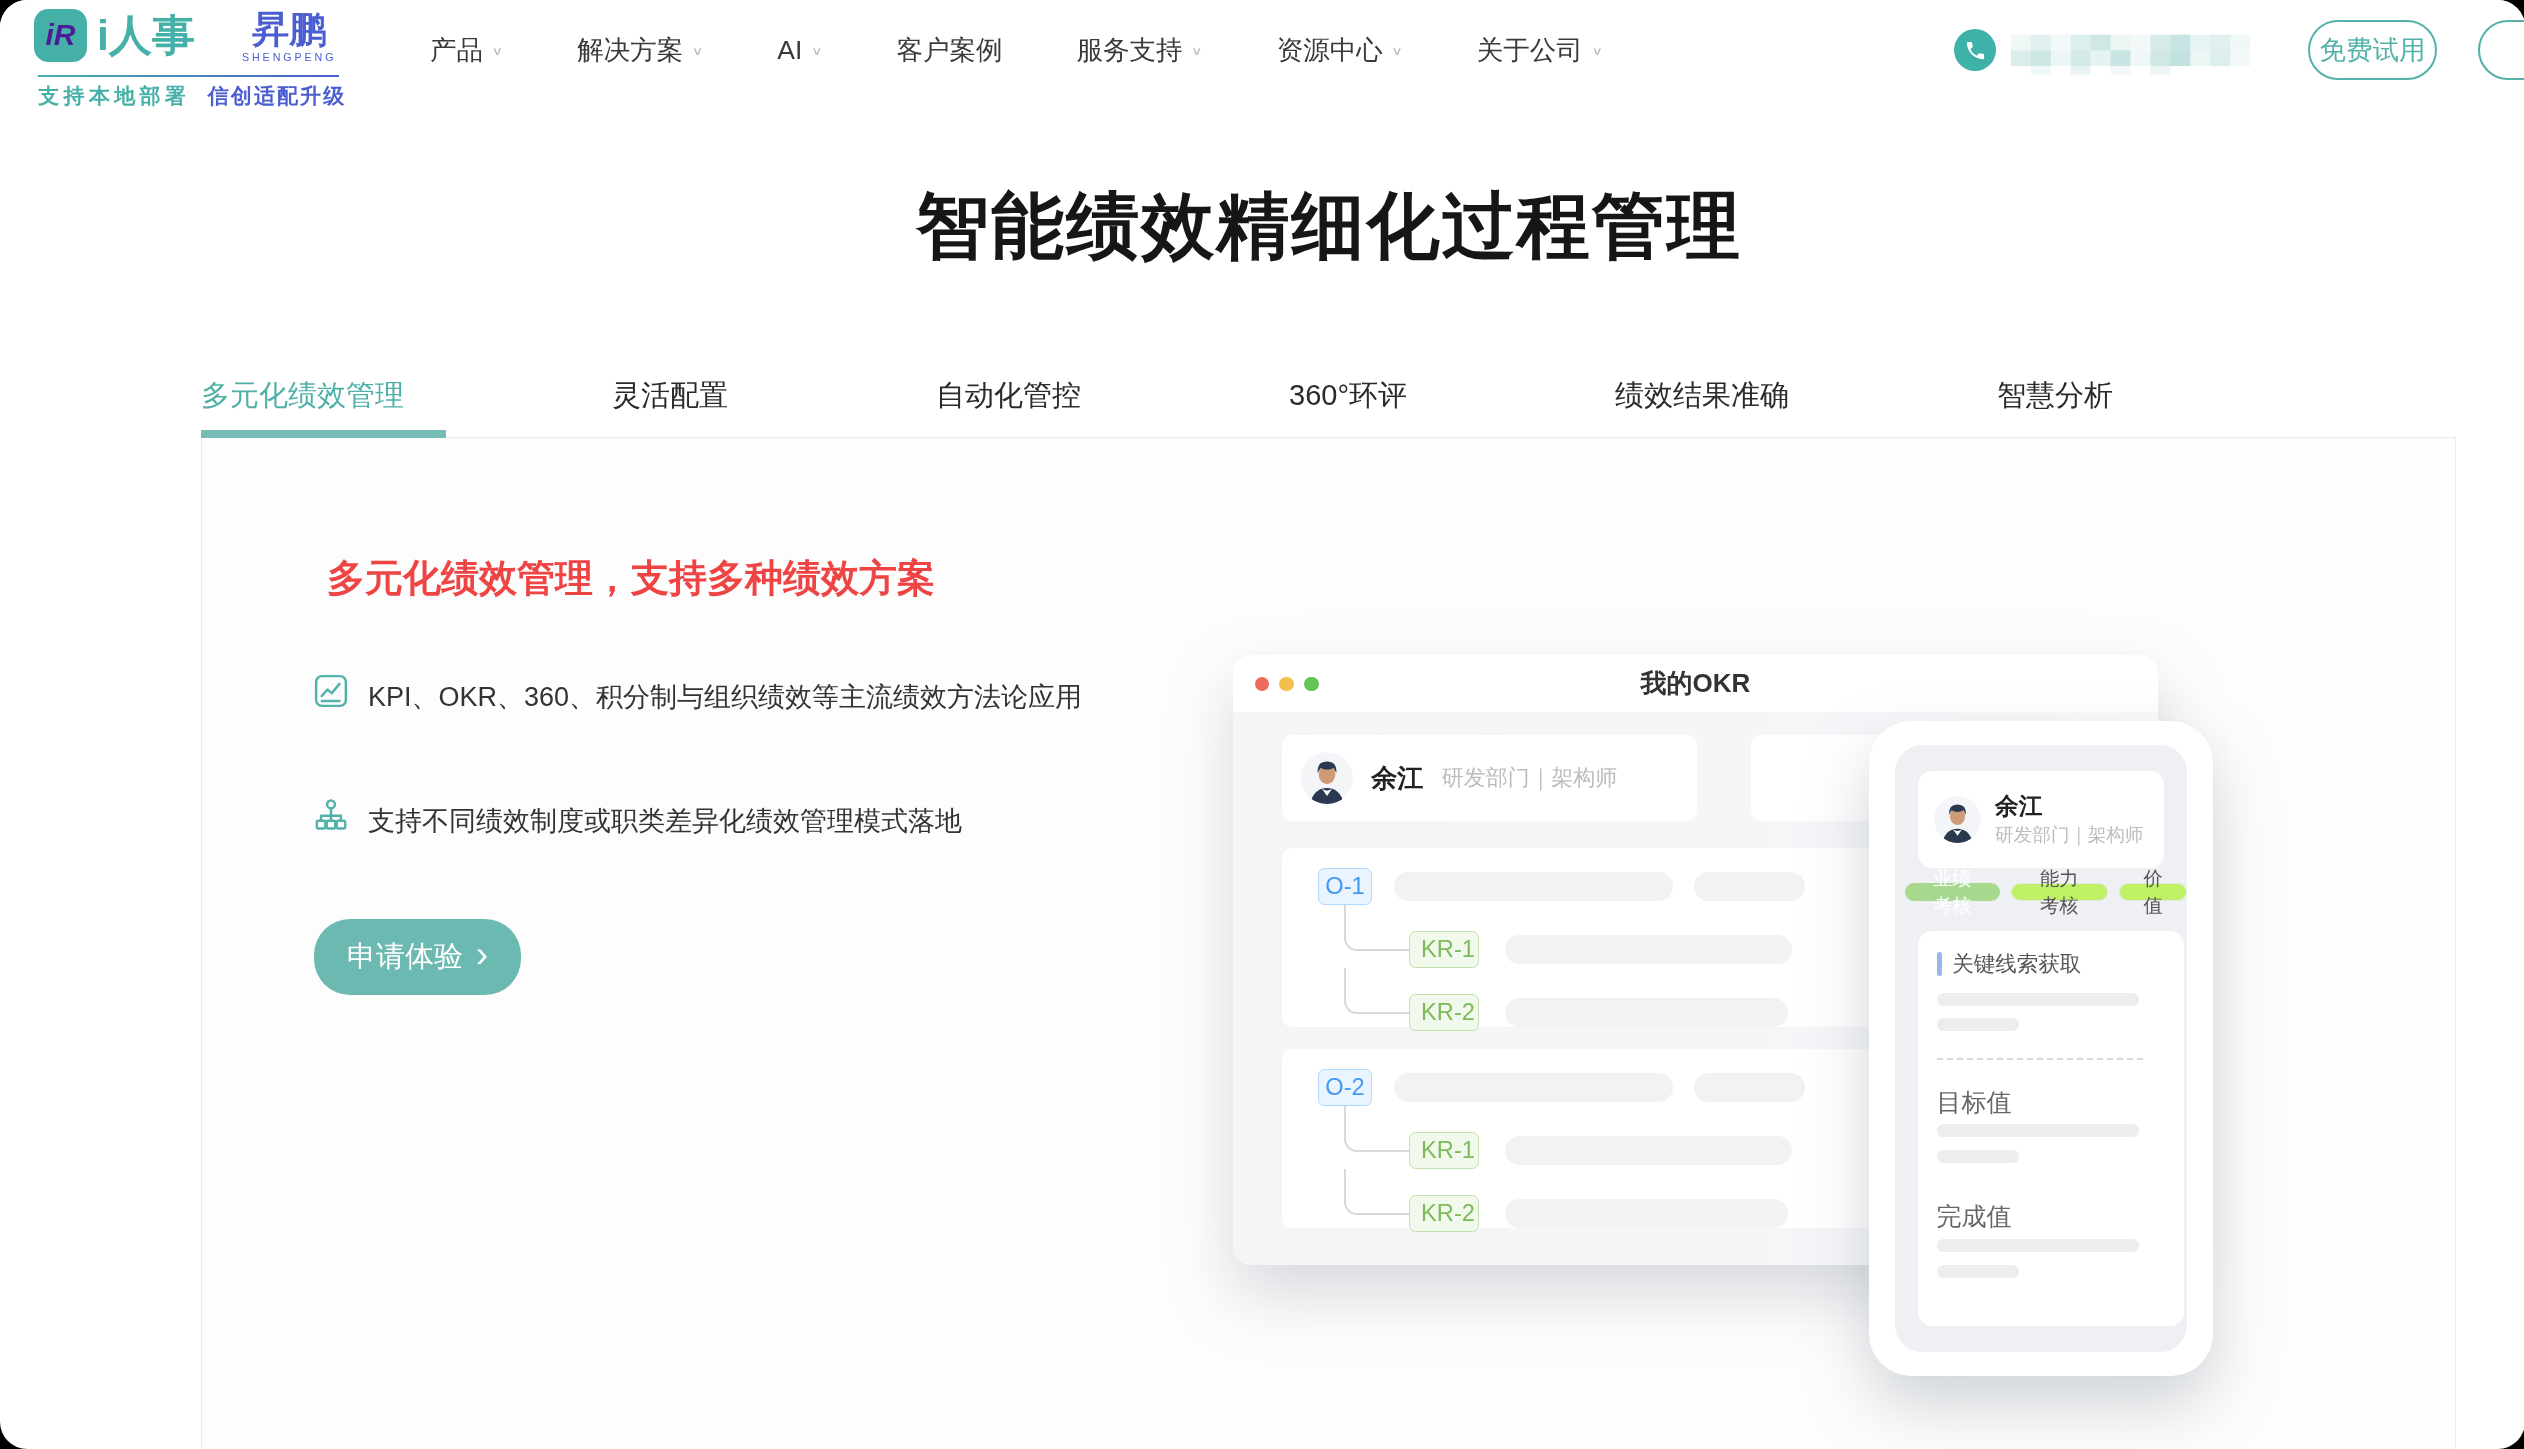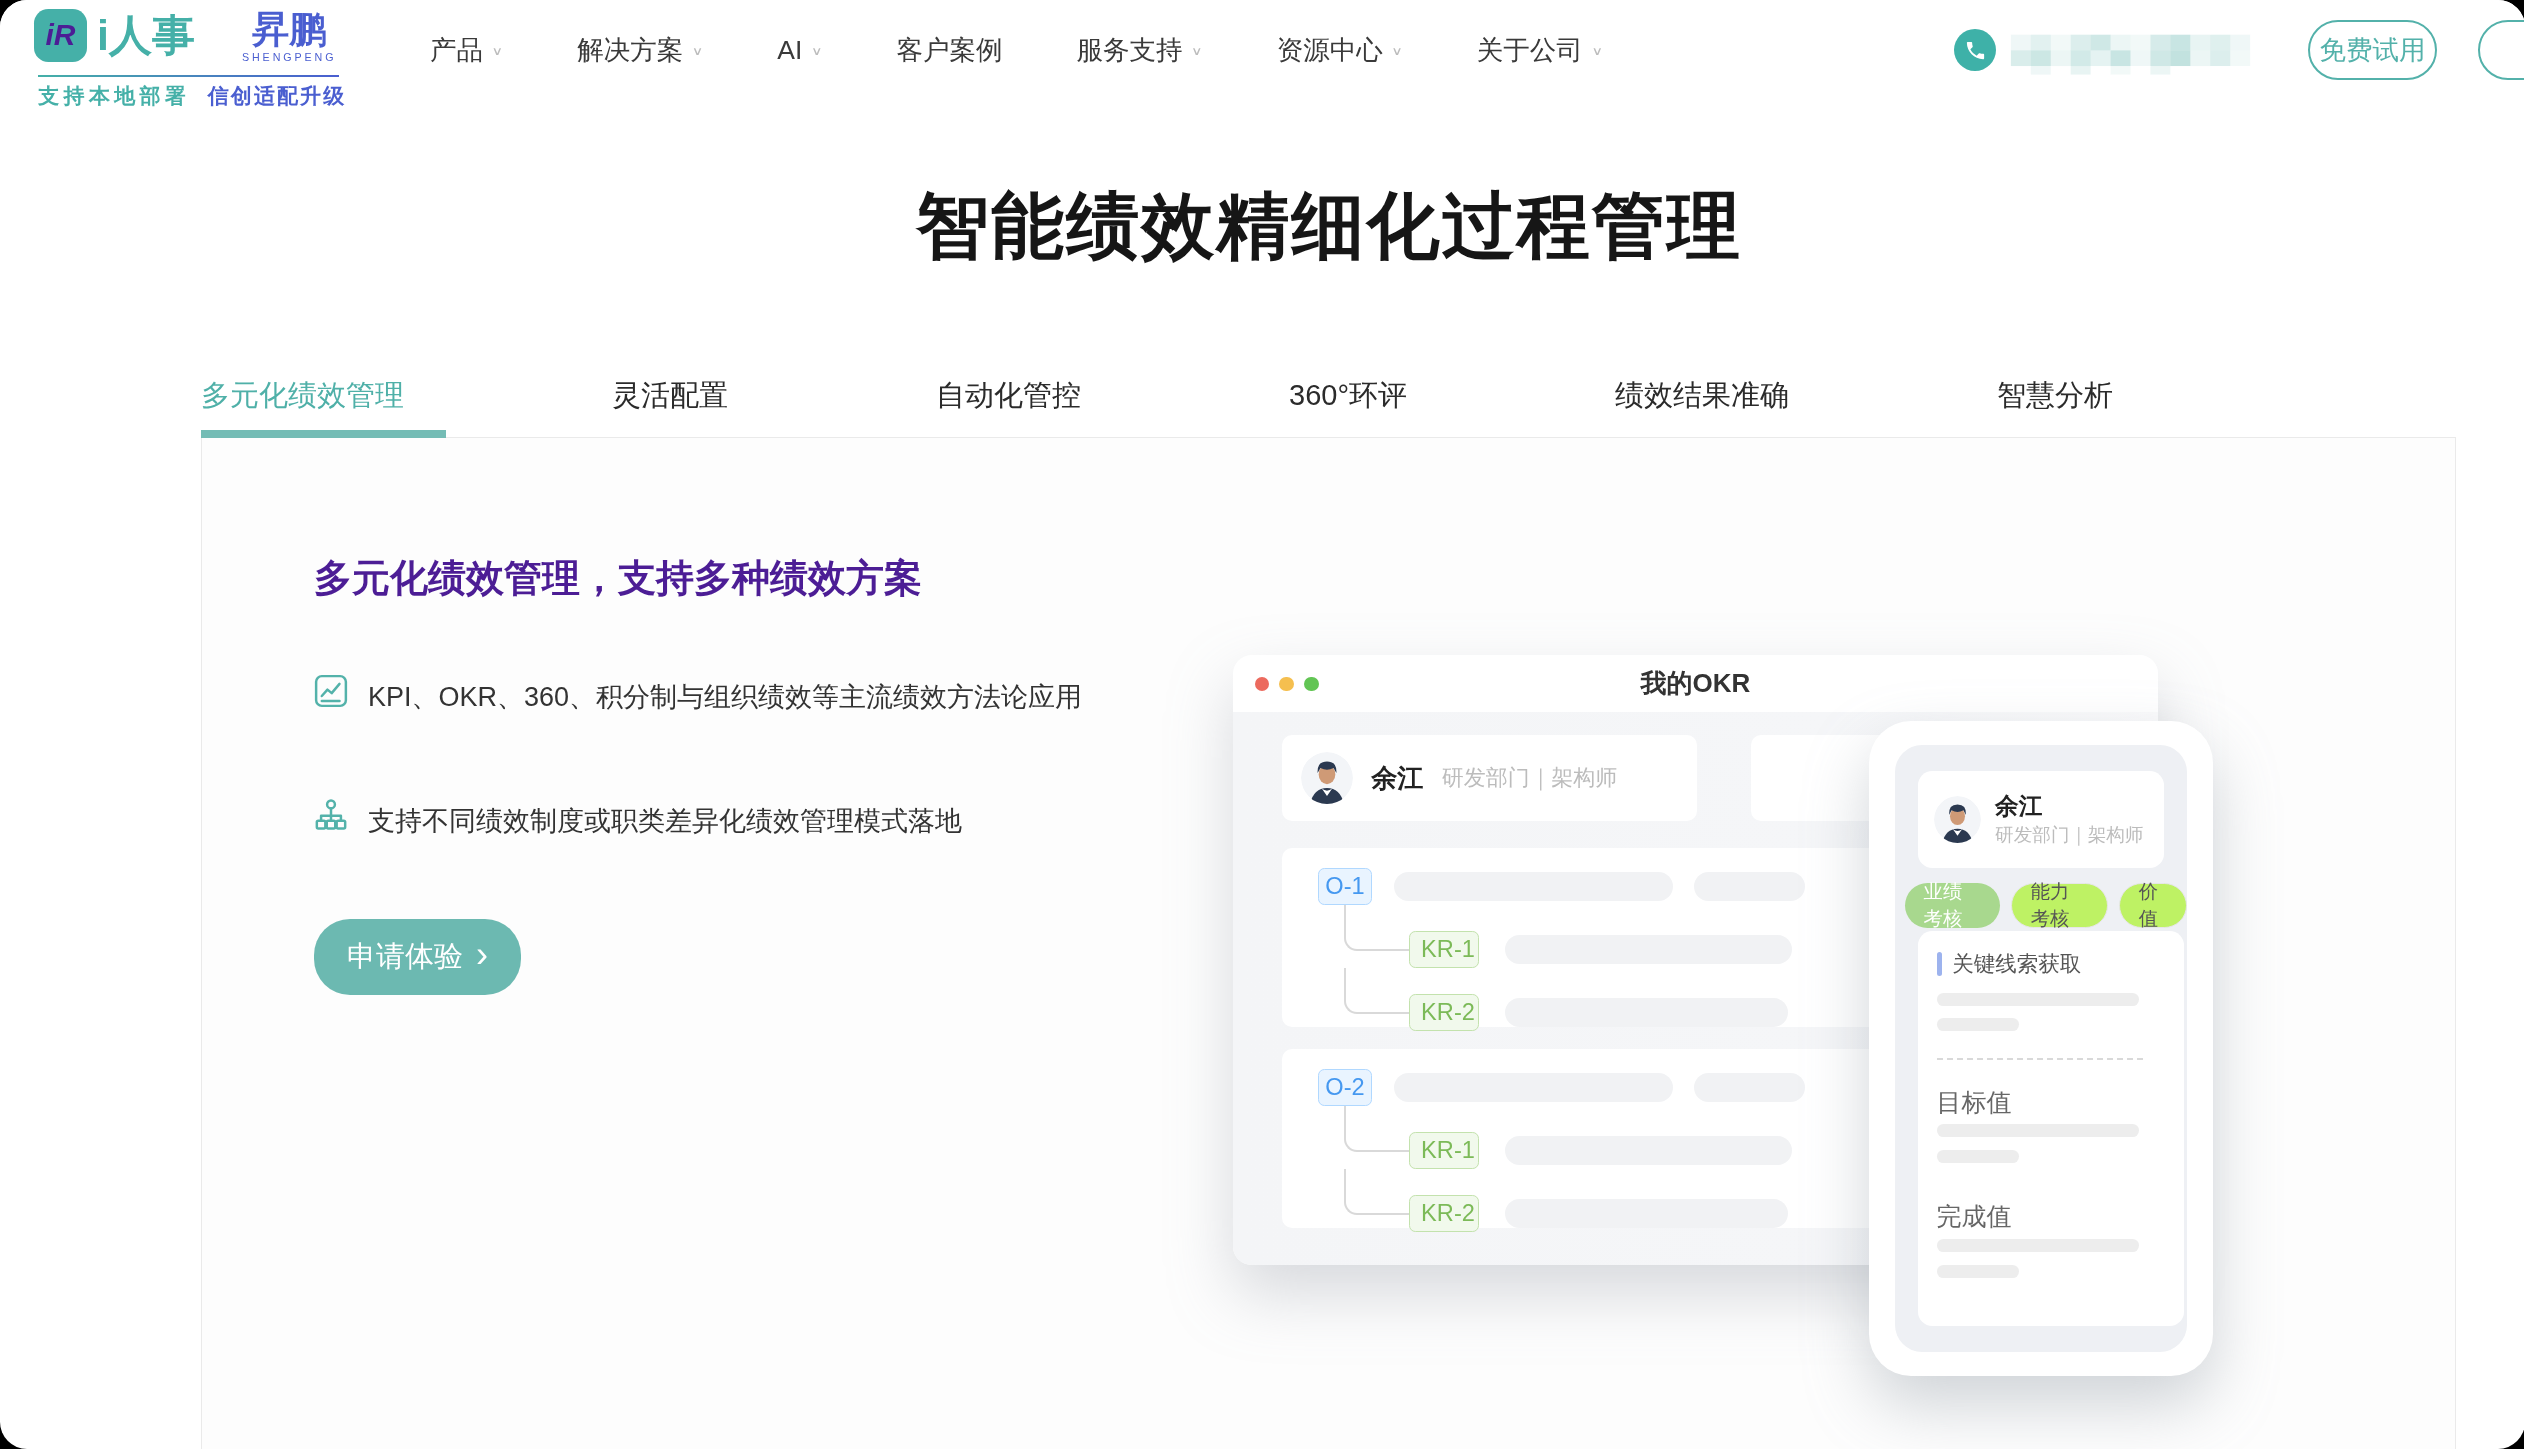--- a/index.html
+++ b/index.html
@@ -36,21 +36,21 @@
   .hero{top:178px;text-align:center;}
   .hero-title{font-size:73px;font-weight:bold;color:#161616;letter-spacing:2.1px;}
   
   .tabs{top:357px;height:77px;width:1912px;display:flex;justify-content:space-between;align-items:center;}
   .tab{font-size:29px;color:#2b2b2b;cursor:pointer;white-space:nowrap;}
   .tab.active{color:#4fb0a8;}
   .tab-underline{position:absolute;left:201px;top:430px;width:245px;height:7.9px;background:#74bcb5;z-index:3;}
   
   .panel{position:absolute;left:201px;top:437px;width:2255px;height:1012px;box-sizing:border-box;
          border:1.4px solid #eaeaea;border-bottom:none;background:#fdfdfd;}
-  .feat-heading{position:absolute;left:112px;top:115px;font-size:38px;font-weight:bold;color:#4c1d95;}
+  .feat-heading{position:absolute;left:125px;top:115px;font-size:38px;font-weight:bold;color:#ef4444;}
   .bullet{position:absolute;left:112px;display:flex;align-items:flex-start;gap:20px;width:874px;}
   .bullet-1{top:236px;}
   .bullet-2{top:360px;}
   .bullet-text{font-size:27px;color:#333;line-height:47px;}
   .cta{position:absolute;left:112px;top:481px;background:#6cb9b1;color:#fff;border:none;border-radius:36px;
        font-size:29px;padding:18px 33px;display:inline-flex;align-items:center;gap:13px;cursor:pointer;
        font-family:inherit;}
   .cta-arrow{font-size:36px;line-height:21.5px;margin-top:-4.3px;}
   
   .okr-window{position:absolute;left:1031px;top:217px;width:925px;height:610px;border-radius:18.6px;
@@ -86,22 +86,22 @@
   
   .phone{position:absolute;left:1667px;top:283px;width:344px;height:655px;background:#fff;border-radius:42px;
          box-shadow:0 29px 64px rgba(140,149,159,.4);}
   .phone-panel{position:absolute;left:26px;top:23.6px;width:292px;height:607px;background:#eef0f4;border-radius:27px;}
   .ph-card{position:absolute;background:#fff;border-radius:14.3px;}
   .ph-profile{left:23px;top:26.5px;width:246px;height:97px;}
   .ph-prof-inner{display:flex;align-items:center;height:100%;padding:0 15.8px;box-sizing:border-box;gap:14.3px;}
   .ph-name{font-size:23.6px;font-weight:bold;color:#222;line-height:31.5px;}
   .ph-meta{font-size:18.6px;color:#bcbcbc;}
   .tagrow{position:absolute;left:10px;top:138px;display:flex;gap:11.5px;align-items:center;}
-  .tagchip{height:45px;border-radius:716px;display:flex;align-items:center;justify-content:center;
-           font-size:19.3px;padding:0 18.6px;box-sizing:border-box;}
+  .tagchip{height:18px;border-radius:716px;display:flex;align-items:center;justify-content:center;
+           font-size:19.3px;padding:0 18.6px;box-sizing:border-box;text-align:center;}
   .tagchip.on{background:#a8d88e;color:#fff;}
   .tagchip.off{background:#bef264;border:1.4px solid #e6e6e6;color:#555;}
   .ph-detail{left:23px;top:186px;width:266px;height:395px;}
   .dheader{position:absolute;left:18.6px;top:18.6px;display:flex;align-items:center;gap:10px;}
   .dbar{width:5.7px;height:24px;border-radius:2.9px;background:#9db3ee;}
   .dtitle{font-size:21.5px;color:#555;}
   .dph{position:absolute;background:#ededed;border-radius:6.4px;height:13px;}
   .dash{position:absolute;left:18.6px;top:127px;width:206px;border-top:2.1px dashed #d9d9d9;}
   .dlabel{position:absolute;left:18.6px;font-size:25px;color:#666;}
   .l1{left:18.6px;top:62px;width:202px;} .l2{left:18.6px;top:87px;width:82px;}

